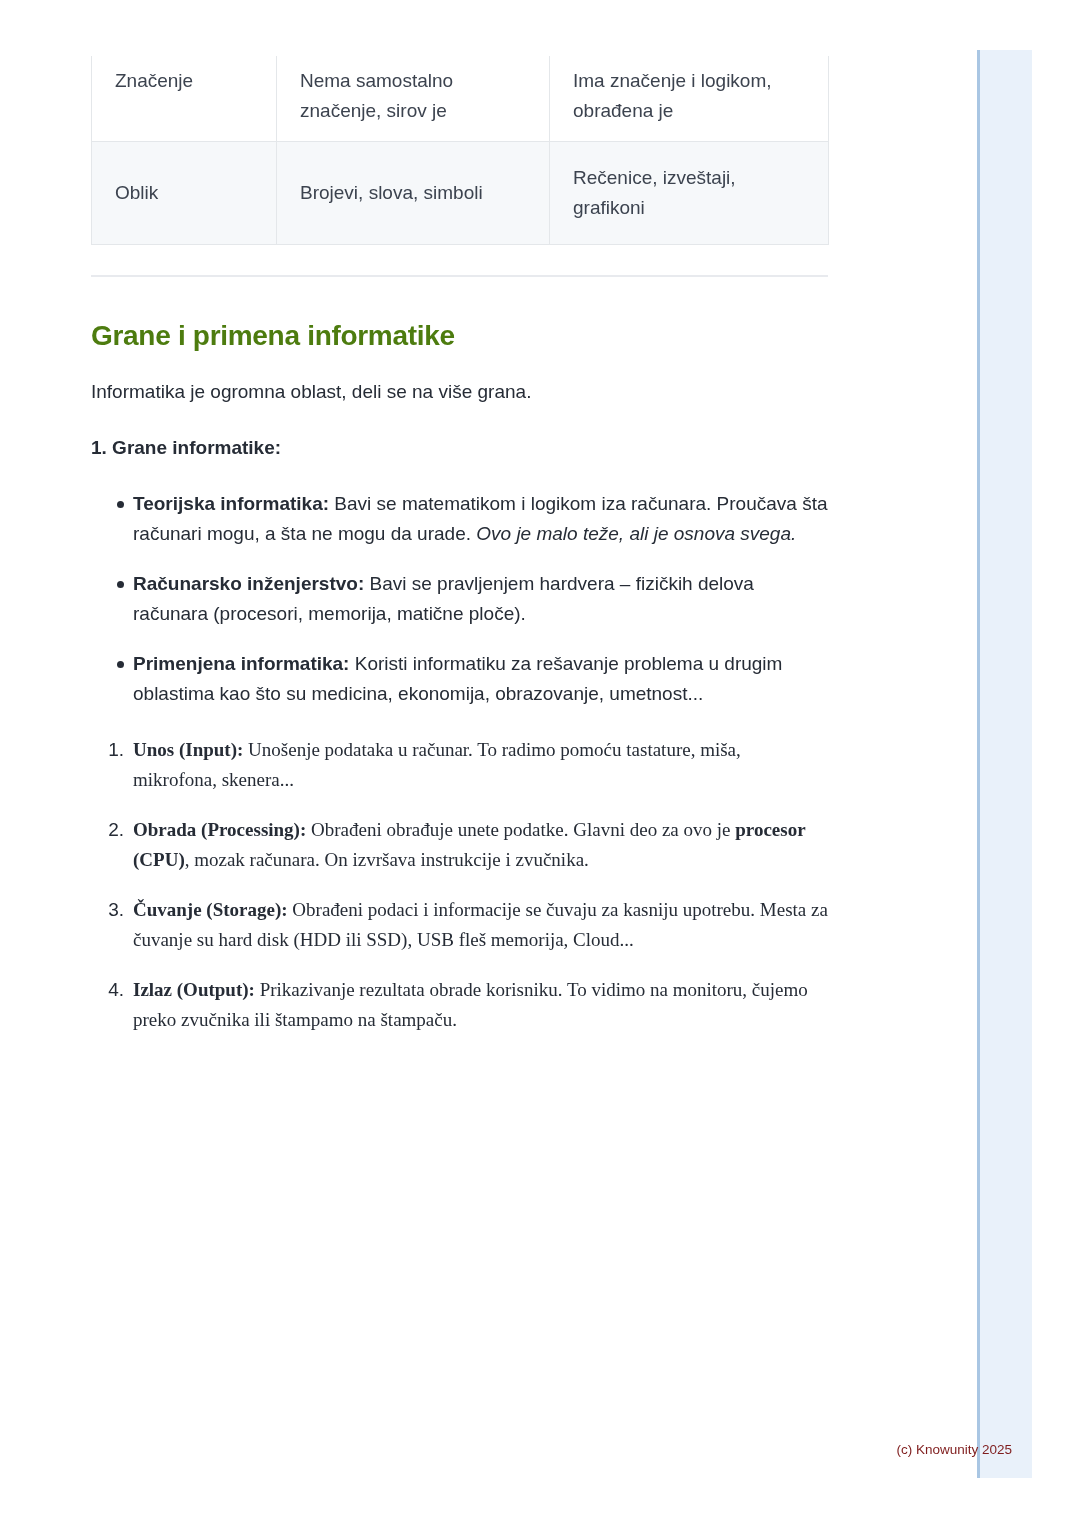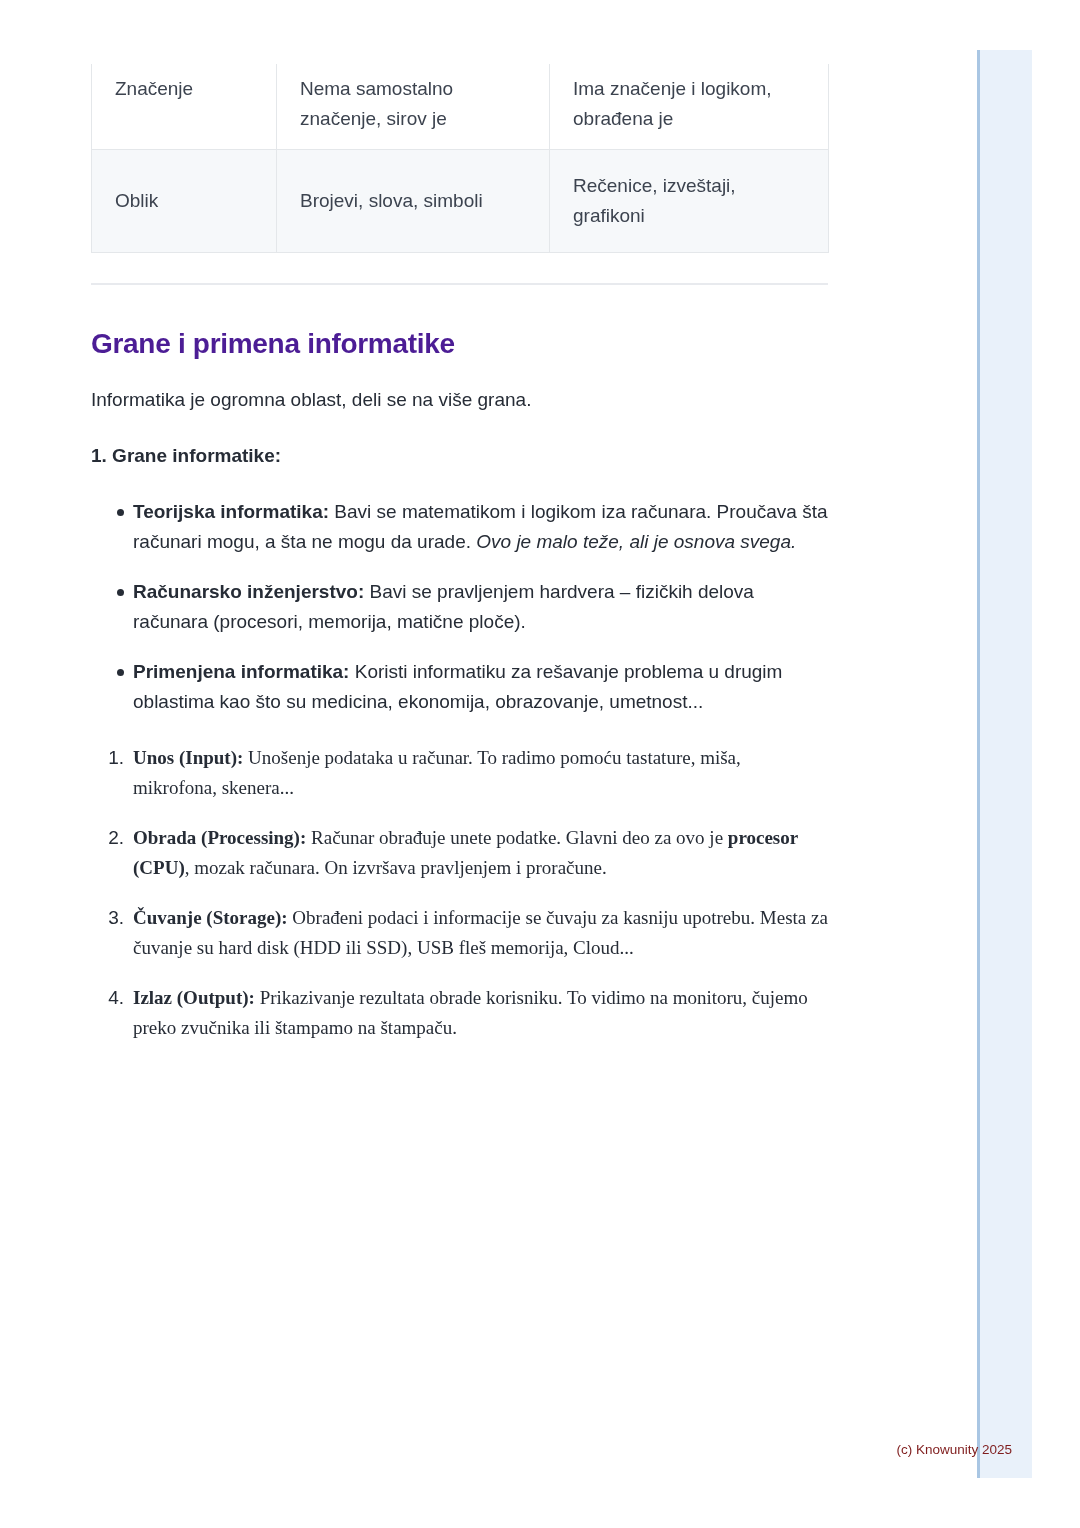--- a/index.html
+++ b/index.html
@@ -1,31 +1,31 @@
 <!DOCTYPE html>
 <html><head>
 <meta charset="utf-8">
 <style>
   html,body{margin:0;padding:0;background:#ffffff;}
   .page{
     position:relative;width:1080px;height:1528px;background:#ffffff;overflow:hidden;
     font-family:"Liberation Sans",sans-serif;color:#262c36;
   }
-  .content{position:absolute;left:91px;top:16px;width:737px;font-size:19px;line-height:30px;}
+  .content{position:absolute;left:91px;top:8px;width:737px;font-size:19px;line-height:30px;}
 
   
   table.cmp{border-collapse:collapse;width:100%;margin-top:48px;color:#3c434f;table-layout:fixed;}
   table.cmp td{border:1px solid #e4e7ea;padding:21px 23px;vertical-align:middle;}
   table.cmp tr.row-first td{border-top:none;vertical-align:top;padding-top:10px;padding-bottom:15px;}
   table.cmp tr.row-alt td{background:#f6f8fa;}
   .cw1{width:185px}.cw2{width:273px}.cw3{width:279px}
 
   .divider{height:2px;background:#e8eaee;margin:30px 0 0;border:none;}
 
-  .heading{margin:42px 0 0;font-size:28px;line-height:34px;font-weight:700;color:#4c1d95;letter-spacing:-0.3px;}
+  .heading{margin:42px 0 0;font-size:28px;line-height:34px;font-weight:700;color:#4d7c0f;letter-spacing:-0.3px;}
   .intro{margin:24px 0 0;}
   .list-title{margin:26px 0 0;font-weight:700;}
 
   ul.branches{list-style:none;margin:26px 0 16px;padding:0;}
   ul.branches li{position:relative;padding-left:42px;margin:0 0 20px;}
   ul.branches li .dot{position:absolute;left:26px;top:12px;width:7px;height:7px;border-radius:50%;background:#262c36;}
 
   .process{margin:28px 0 0;}
   .process .l1{display:block;text-align:justify;text-align-last:justify;}
   .process .l2{display:block;}
@@ -90,21 +90,21 @@
     </ul>
 
 
     <ol class="steps">
       <li>
         <span class="step-num">1.</span>
         <span class="step-text"><span class="b">Unos (Input):</span><span> Unošenje podataka u računar. To radimo pomoću tastature, miša, mikrofona, skenera...</span><span class="b"></span><span></span></span>
       </li>
       <li>
         <span class="step-num">2.</span>
-        <span class="step-text"><span class="b">Obrada (Processing):</span><span> Računar obrađuje unete podatke. Glavni deo za ovo je </span><span class="b">procesor (CPU)</span><span>, mozak računara. On izvršava pravljenjem i proračune.</span></span>
+        <span class="step-text"><span class="b">Obrada (Processing):</span><span> Obrađeni obrađuje unete podatke. Glavni deo za ovo je </span><span class="b">procesor (CPU)</span><span>, mozak računara. On izvršava instrukcije i zvučnika.</span></span>
       </li>
       <li>
         <span class="step-num">3.</span>
         <span class="step-text"><span class="b">Čuvanje (Storage):</span><span> Obrađeni podaci i informacije se čuvaju za kasniju upotrebu. Mesta za čuvanje su hard disk (HDD ili SSD), USB fleš memorija, Cloud...</span><span class="b"></span><span></span></span>
       </li>
       <li>
         <span class="step-num">4.</span>
         <span class="step-text"><span class="b">Izlaz (Output):</span><span> Prikazivanje rezultata obrade korisniku. To vidimo na monitoru, čujemo preko zvučnika ili štampamo na štampaču.</span><span class="b"></span><span></span></span>
       </li>
     </ol>

